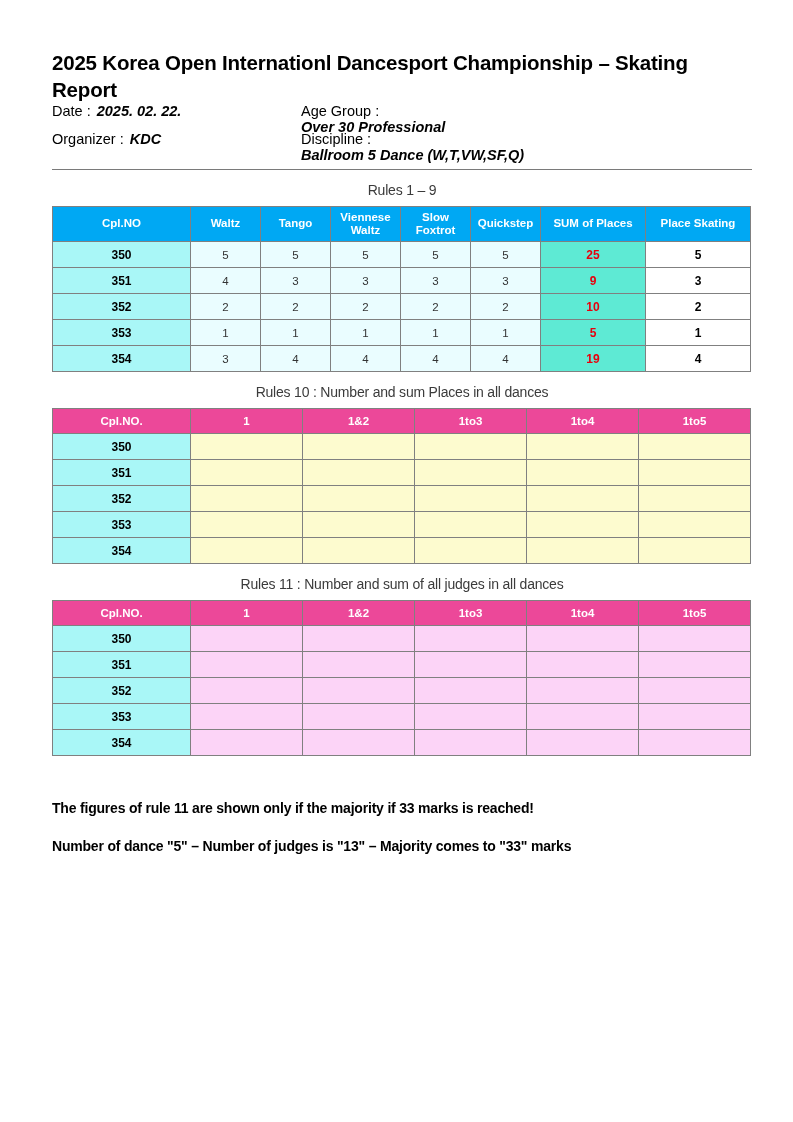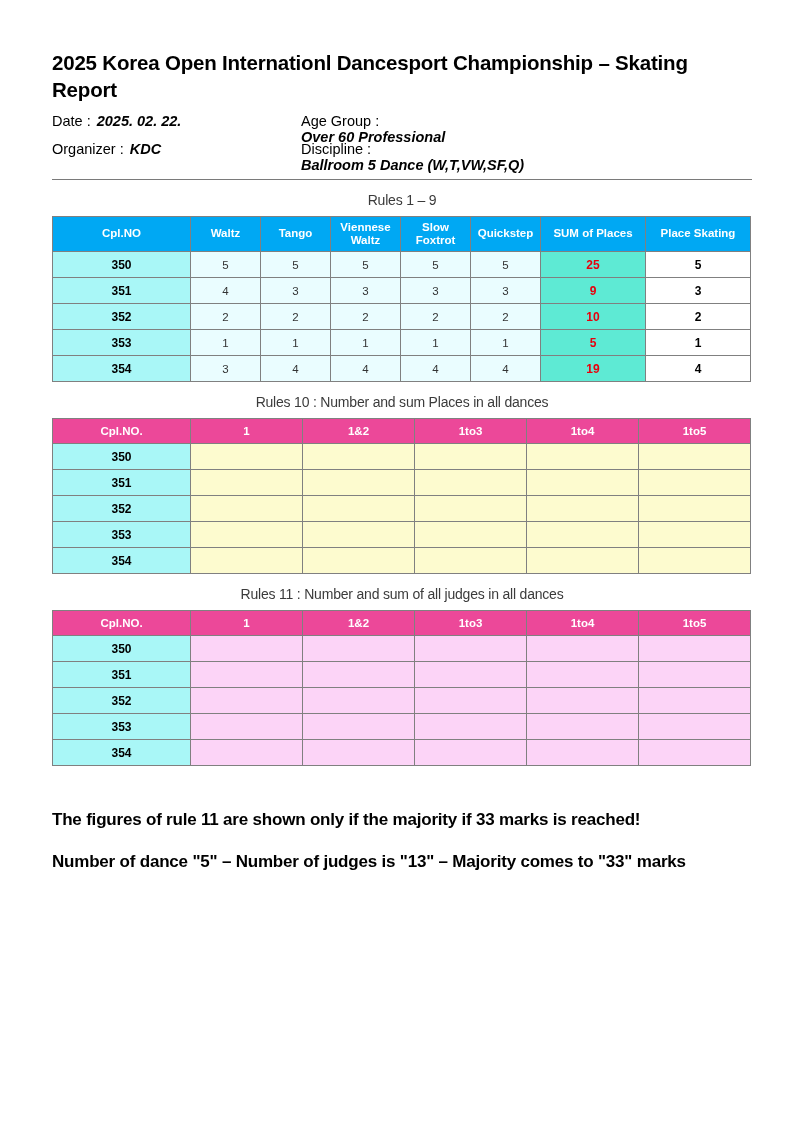--- a/index.html
+++ b/index.html
@@ -24,21 +24,21 @@
   }
   .title {
     font-size: 20.5px;
     font-weight: bold;
     letter-spacing: -0.2px;
     line-height: 1.32;
     margin-top: 49px;
     color: #000;
   }
   .meta {
-    margin-top: 10px;
+    margin-top: 0;
   }
   .meta-row {
     display: flex;
     align-items: baseline;
     height: 28px;
     font-size: 14.5px;
   }
   .meta-label {
     font-weight: normal;
     color: #000;
@@ -138,21 +138,21 @@
     font-size: 12px;
     color: #000;
   }
   table.t2 td.val {
     background: #fdfbcf;
   }
   table.t3 td.val {
     background: #fcd4f7;
   }
   .note {
-    font-size: 17px;
+    font-size: 14px;
     font-weight: bold;
     color: #000;
     letter-spacing: -0.2px;
   }
   .note.first { margin-top: 44px; }
   .note.second { margin-top: 22px; }
 </style>
 </head>
 <body>
 
@@ -161,21 +161,21 @@
   <div class="title">2025 Korea Open Internationl Dancesport Championship – Skating Report</div>
 
   <div class="meta">
     <div class="meta-row">
       <div class="meta-col-1">
         <span class="meta-label">Date :</span>
         <span class="meta-value">2025. 02. 22.</span>
       </div>
       <div class="meta-col-2">
         <span class="meta-label">Age Group :</span>
-        <span class="meta-value">Over 60 Professional</span>
+        <span class="meta-value">Over 30 Professional</span>
       </div>
     </div>
     <div class="meta-row">
       <div class="meta-col-1">
         <span class="meta-label">Organizer :</span>
         <span class="meta-value">KDC</span>
       </div>
       <div class="meta-col-2">
         <span class="meta-label">Discipline :</span>
         <span class="meta-value">Ballroom 5 Dance (W,T,VW,SF,Q)</span>

